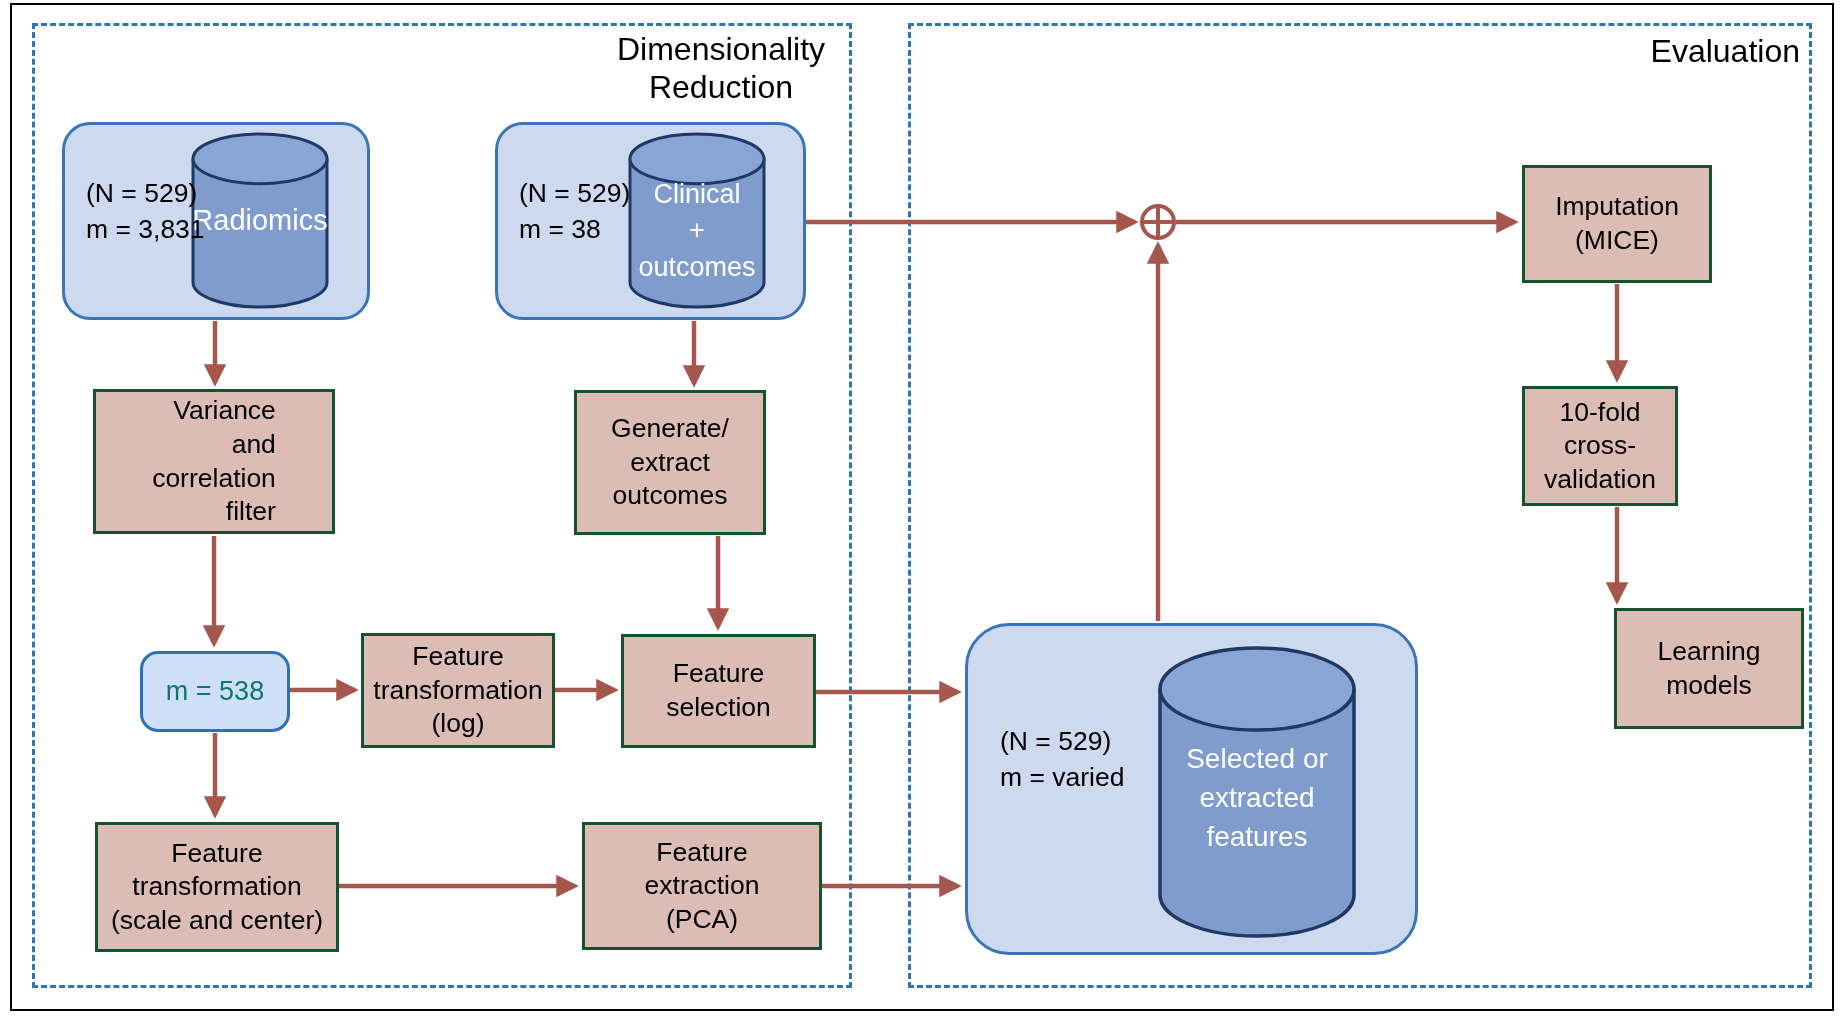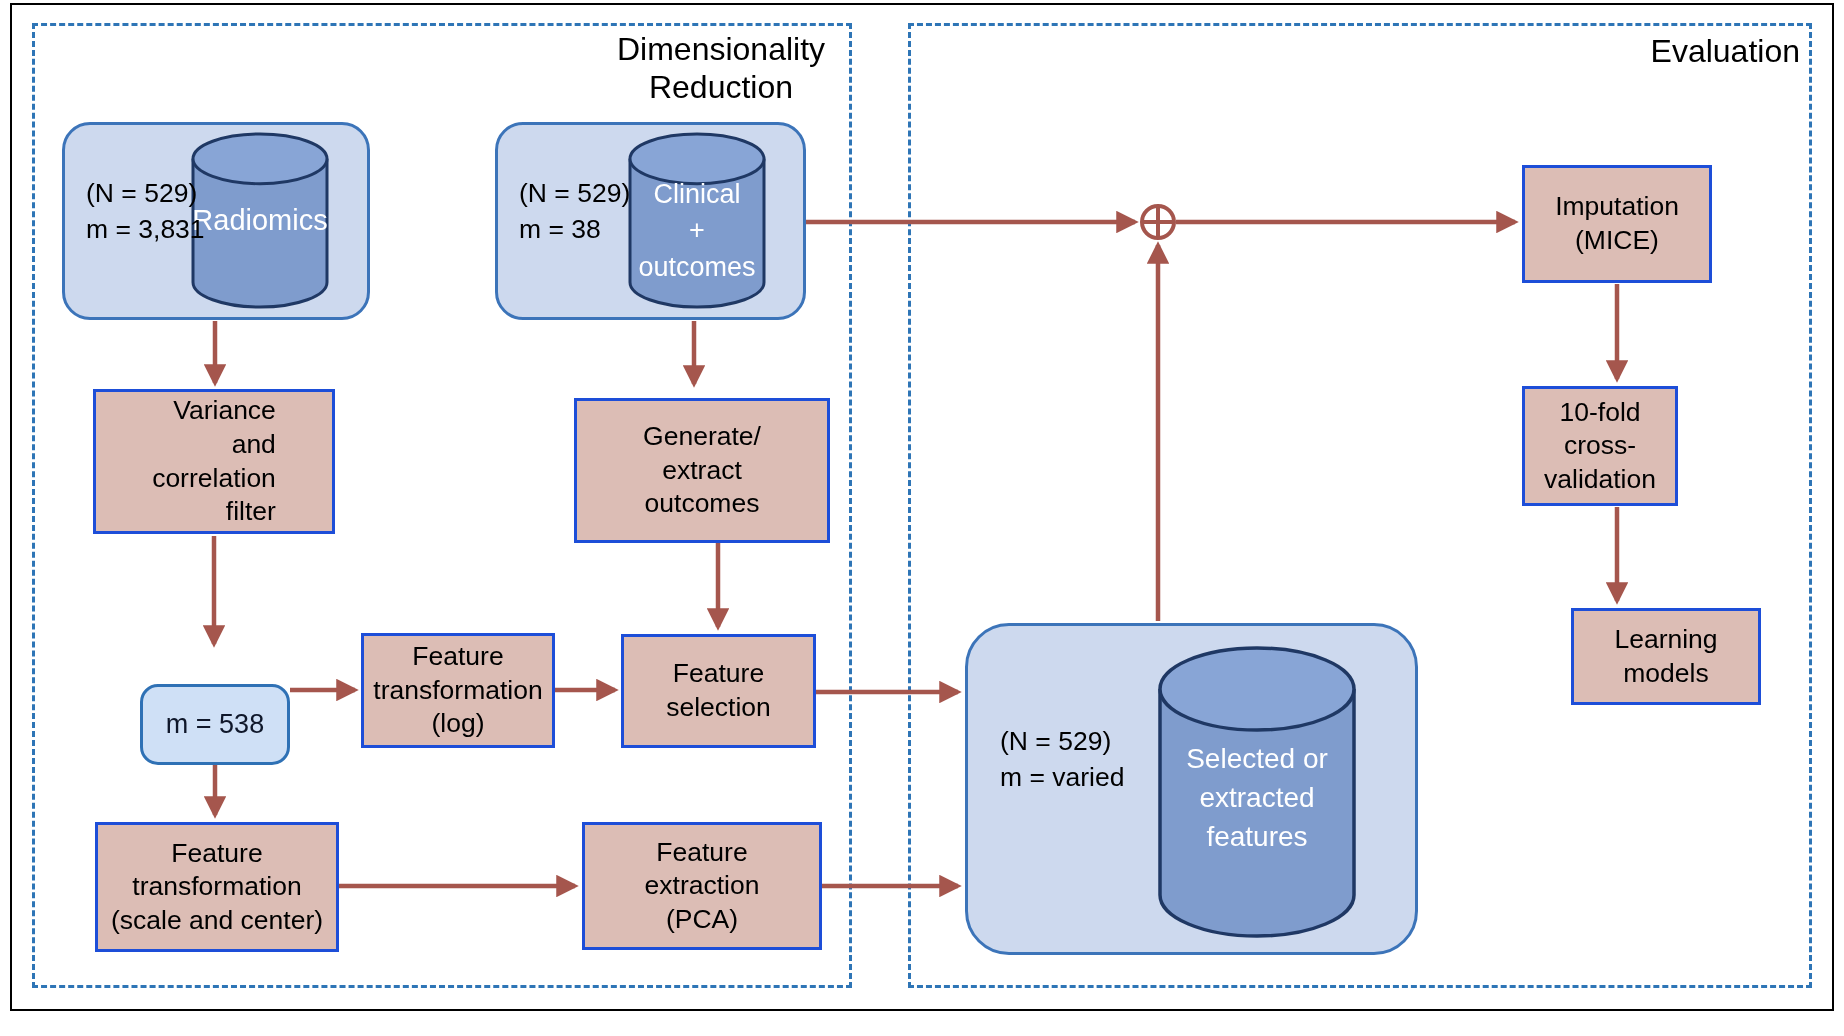--- a/index.html
+++ b/index.html
@@ -18,36 +18,36 @@
   .panel.ev{left:908px;top:23px;width:904px;height:965px;}
   .section-title{
     position:absolute;font-size:32px;line-height:1.18;white-space:pre-line;
     text-align:center;color:#000;
   }
   .section-title.dr{left:602px;top:31px;width:238px;}
   .section-title.ev{left:1600px;top:33px;width:200px;text-align:right;}
   .box{
     position:absolute;display:flex;align-items:center;justify-content:center;
     text-align:center;white-space:pre-line;font-size:26.5px;line-height:1.27;
-    background:#dcbdb5;border:3px solid #1d4ed8;box-sizing:border-box;color:#000;
+    background:#dcbdb5;border:3px solid #14532d;box-sizing:border-box;color:#000;
   }
   .box.variance{left:93px;top:389px;width:242px;height:145px;text-align:right;}
-  .box.generate{left:574px;top:398px;width:256px;height:145px;}
+  .box.generate{left:574px;top:390px;width:192px;height:145px;}
   .box.ftlog{left:361px;top:633px;width:194px;height:115px;}
   .box.fsel{left:621px;top:634px;width:195px;height:114px;}
   .box.ftscale{left:95px;top:822px;width:244px;height:130px;}
   .box.fpca{left:582px;top:822px;width:240px;height:128px;}
   .box.imputation{left:1522px;top:165px;width:190px;height:118px;}
   .box.cv{left:1522px;top:386px;width:156px;height:120px;}
-  .box.learn{left:1571px;top:608px;width:190px;height:97px;}
+  .box.learn{left:1614px;top:608px;width:190px;height:121px;}
   .count-box{
-    position:absolute;left:140px;top:684px;width:150px;height:81px;
+    position:absolute;left:140px;top:651px;width:150px;height:81px;
     display:flex;align-items:center;justify-content:center;
     background:#cfe0f6;border:3px solid #2f71b5;border-radius:18px;
-    box-sizing:border-box;font-size:27px;color:#0f172a;
+    box-sizing:border-box;font-size:27px;color:#0f766e;
   }
   .container{
     position:absolute;background:#cdd9ee;border:3px solid #3c74b9;
     box-sizing:border-box;
   }
   .container.radiomics{left:62px;top:122px;width:308px;height:198px;border-radius:28px;}
   .container.clinical{left:495px;top:122px;width:311px;height:198px;border-radius:28px;}
   .container.selected{left:965px;top:623px;width:453px;height:332px;border-radius:44px;}
   .cylinder{position:absolute;}
   .cylinder.radiomics{left:190px;top:131px;width:140px;height:179px;}

